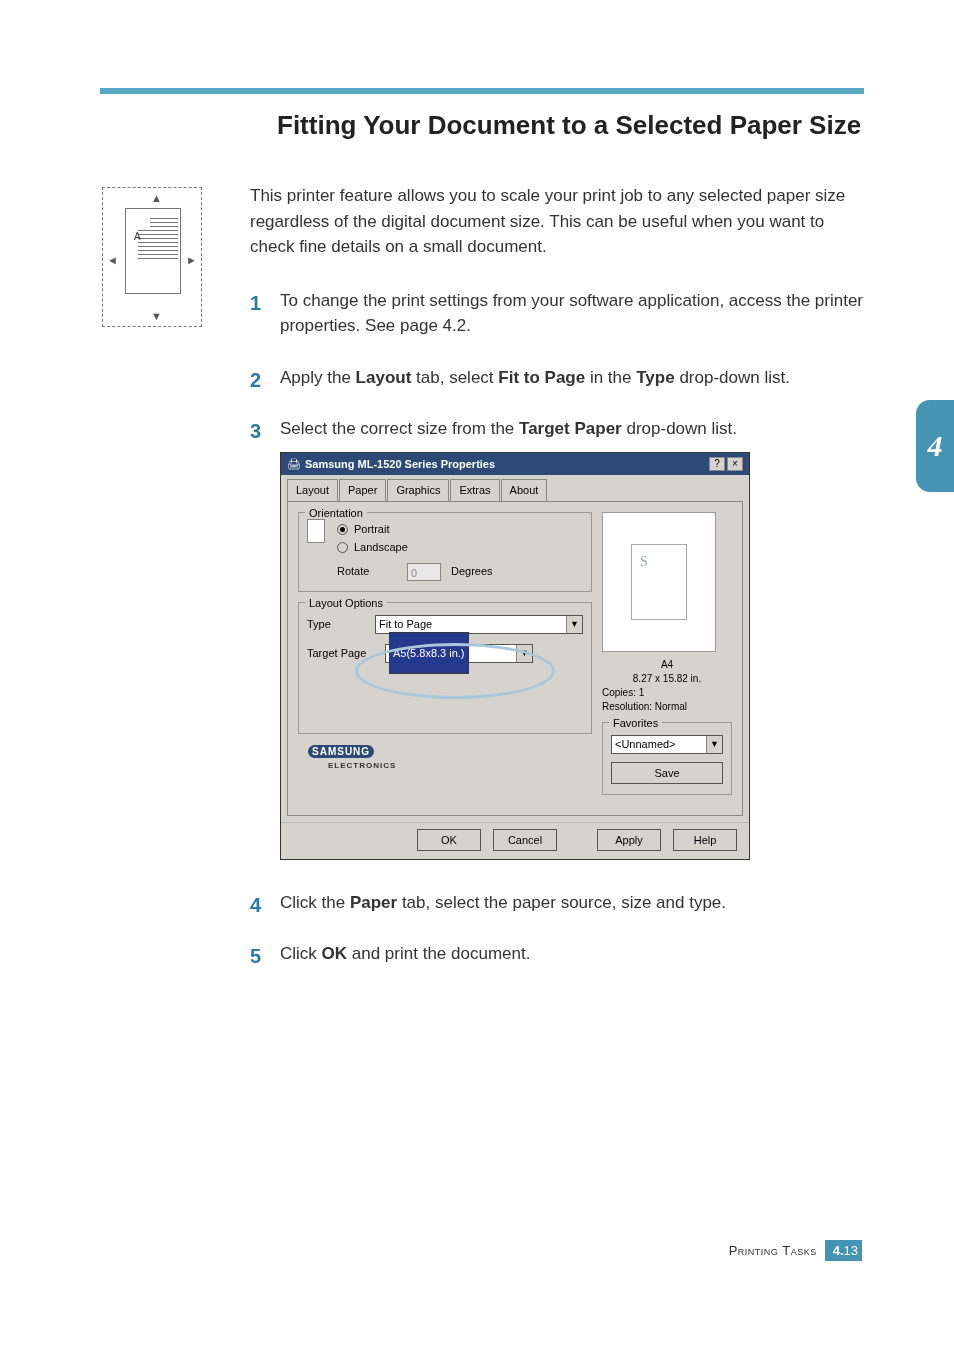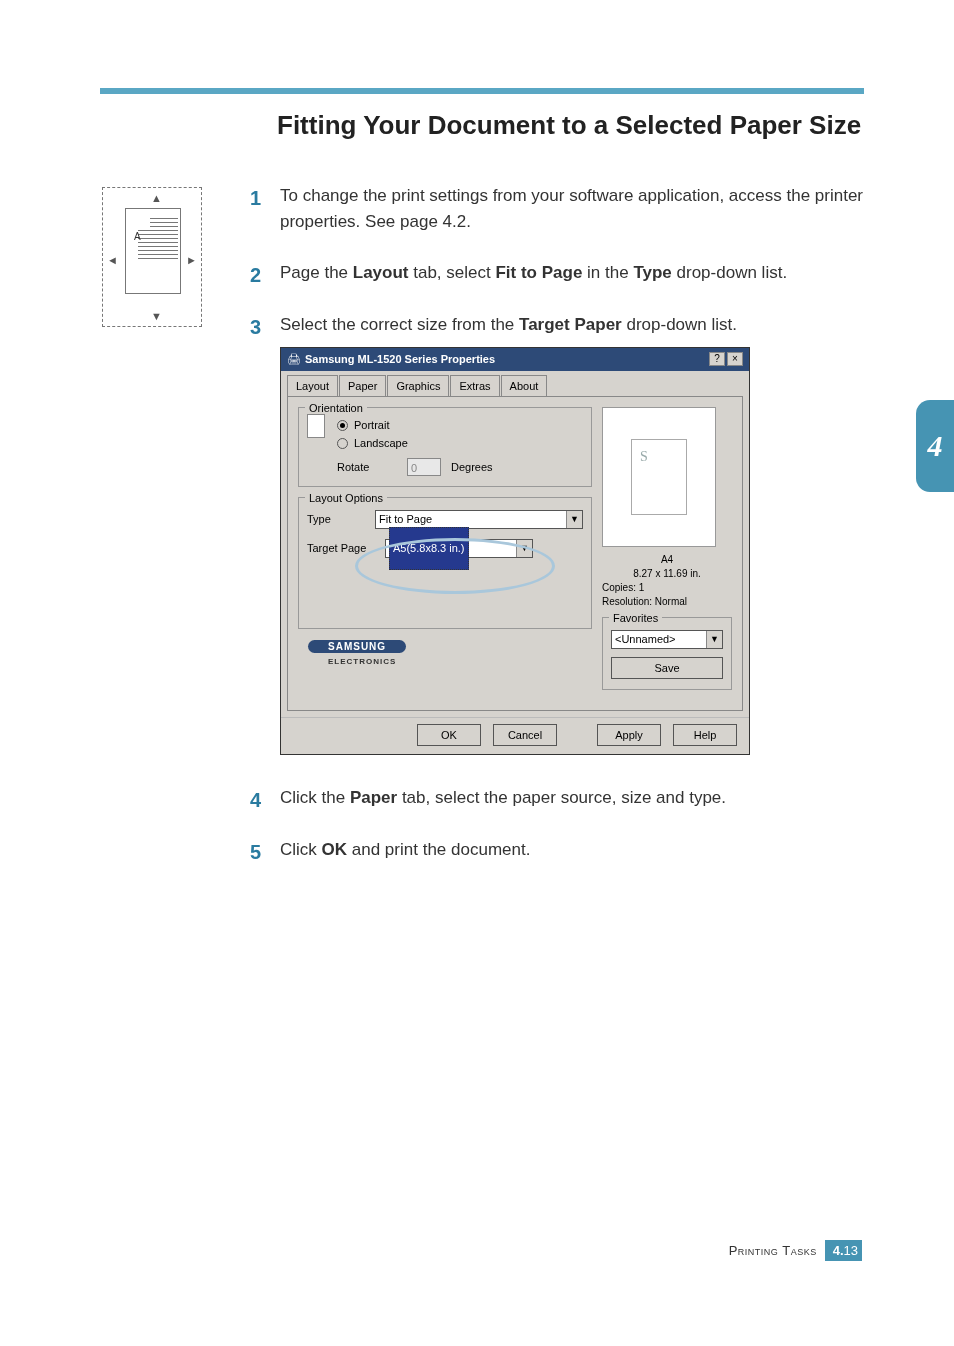--- a/index.html
+++ b/index.html
@@ -48,21 +48,21 @@
   .preview { width: 114px; height: 140px; border: 1px solid #999; background: #fff; margin-bottom: 6px; display: flex; align-items: center; justify-content: center; font-size: 24px; color: #bbb; font-family: serif; }
   .preview .pg { width: 56px; height: 76px; border: 1px solid #aaa; position: relative; }
   .preview .pg .s { position: absolute; top: 6px; left: 8px; font-size: 14px; color: #9aa; }
   .info { font-size: 10px; line-height: 1.4; margin-bottom: 8px; }
   .info .ct { text-align: center; }
   .fav-dd { margin-top: 4px; margin-bottom: 8px; }
   .btn { border: 1px solid #555; background: #d6d3ce; height: 22px; width: 64px; text-align: center; line-height: 20px; font-size: 11px; display: inline-block; margin-right: 4px; }
   .btn-row { padding: 6px 8px 8px 8px; text-align: right; border-top: 1px solid #bbb; display: flex; gap: 8px; justify-content: flex-end; }
   .btn-row .spacer { flex: 1; }
   .logo { font-size: 9px; font-style: italic; color: #333; padding: 0 10px 6px 10px; }
-  .logo .sam { background: #2d4a77; color: #fff; padding: 1px 20px; border-radius: 10px; font-size: 10px; font-weight: bold; font-style: normal; letter-spacing: 1px; }
+  .logo .sam { background: #2d4a77; color: #fff; padding: 1px 4px; border-radius: 10px; font-size: 10px; font-weight: bold; font-style: normal; letter-spacing: 1px; }
   .logo .el { font-size: 8px; letter-spacing: 1px; margin-left: 20px; font-weight: bold; font-style: normal; text-align: right; }
   .footer { position: absolute; bottom: 85px; right: 92px; font-size: 12px; display: flex; align-items: center; gap: 8px; }
   .footer .label { font-variant: small-caps; letter-spacing: 0.5px; font-size: 13px; }
   .footer .box { background: #4694b3; color: #fff; padding: 3px 4px 3px 8px; font-weight: bold; font-size: 13px; }
   .footer .box .pg { color: #fff; font-weight: normal; }
   .orient-ico { position: absolute; left: 8px; top: 6px; width: 18px; height: 24px; border: 1px solid #888; background: #fff; }
   .sel-box { border: 1px dotted #333; background: #25398e; color: #fff; padding: 12px 3px; display: inline-block; }
 </style>
 </head>
 <body>
@@ -90,29 +90,30 @@
           <div class="ln full"></div>
             <div class="ln full"></div>
             <div class="ln full"></div>
           <div class="ln full"></div>
             <div class="ln full"></div>
         </div>
       </div>
     </div>
 
     <div class="main-col">
+      <p class="intro">This printer feature allows you to scale your print job to any selected paper size regardless of the digital document size. This can be useful when you want to check fine details on a small document.</p>
 
       <ol class="steps">
         <li>
           <span class="num">1</span>
           <span>To change the print settings from your software application, access the printer properties. See page 4.2.</span>
         </li>
         <li>
           <span class="num">2</span>
-          <span><span>Page the </span><span class="b">Layout</span><span> tab, select </span><span class="b">Fit to Page</span><span> in the </span><span class="b">Type</span><span> drop-down list.</span></span>
+          <span><span>Apply the </span><span class="b">Layout</span><span> tab, select </span><span class="b">Fit to Page</span><span> in the </span><span class="b">Type</span><span> drop-down list.</span></span>
         </li>
         <li>
           <span class="num">3</span>
           <span><span>Select the correct size from the </span><span class="b">Target Paper</span><span> drop-down list.</span></span>
 
           
           <div class="shot">
             <div class="shot-title">
               <span style="margin-right:4px;">🖨</span>
               <span class="t">Samsung ML-1520 Series Properties</span>
@@ -169,21 +170,21 @@
                 </div>
               </div>
               <div class="tab-right">
                 <div class="preview">
                   <div class="pg">
                       <span class="s">S</span>
                     </div>
                 </div>
                 <div class="info">
                   <div class="ct">A4</div>
-                  <div class="ct">8.27 x 11.69 in.</div>
+                  <div class="ct">8.27 x 15.82 in.</div>
                   <div>Copies: 1</div>
                   <div>Resolution: Normal</div>
                 </div>
                 <div class="gbox">
                   <span class="glabel">Favorites</span>
                   <div class="dd fav-dd">
                     <span>&lt;Unnamed&gt;</span>
                     <span class="dd-btn">▼</span>
                   </div>
                   <div class="btn" style="width:100%;">Save</div>

